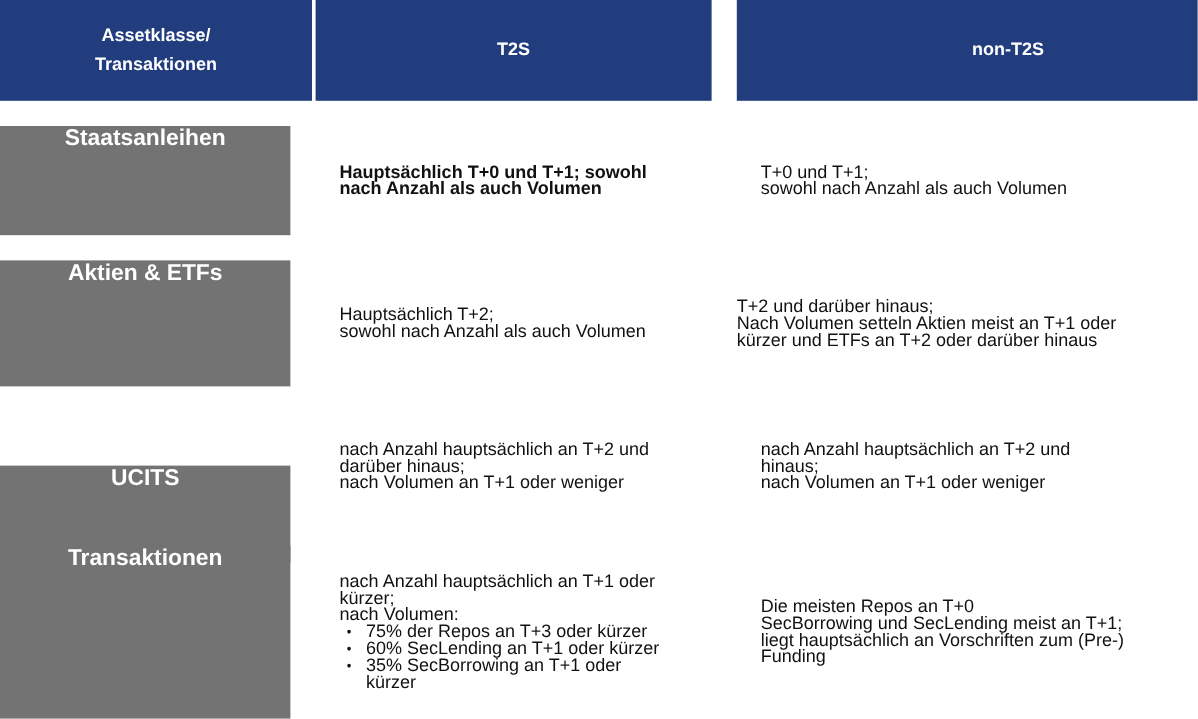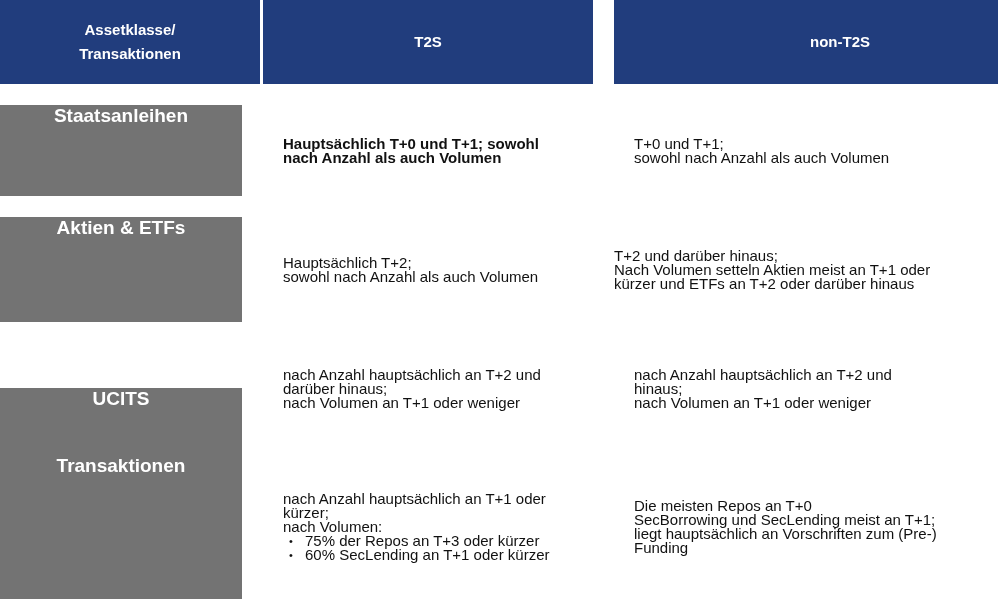--- a/index.html
+++ b/index.html
@@ -69,20 +69,22 @@
   <span>Transaktionen</span>
 </div>
 <div class="cell" style="left:283px;top:455px;width:310px;height:144px;">
   <div>
     <div class="inner">nach Anzahl hauptsächlich an T+1 oder
 kürzer;
 nach Volumen:</div>
     <ul class="bl">
       <li class="inner">75% der Repos an T+3 oder kürzer</li>
       <li class="inner">60% SecLending an T+1 oder kürzer</li>
+      <li class="inner">35% SecBorrowing an T+1 oder
+kürzer</li>
     </ul>
   </div>
 </div>
 <div class="cell" style="left:634px;top:455px;width:364px;height:144px;">
   <div class="inner">Die meisten Repos an T+0
 SecBorrowing und SecLending meist an T+1;
 liegt hauptsächlich an Vorschriften zum (Pre-)
 Funding</div>
 </div>
 

